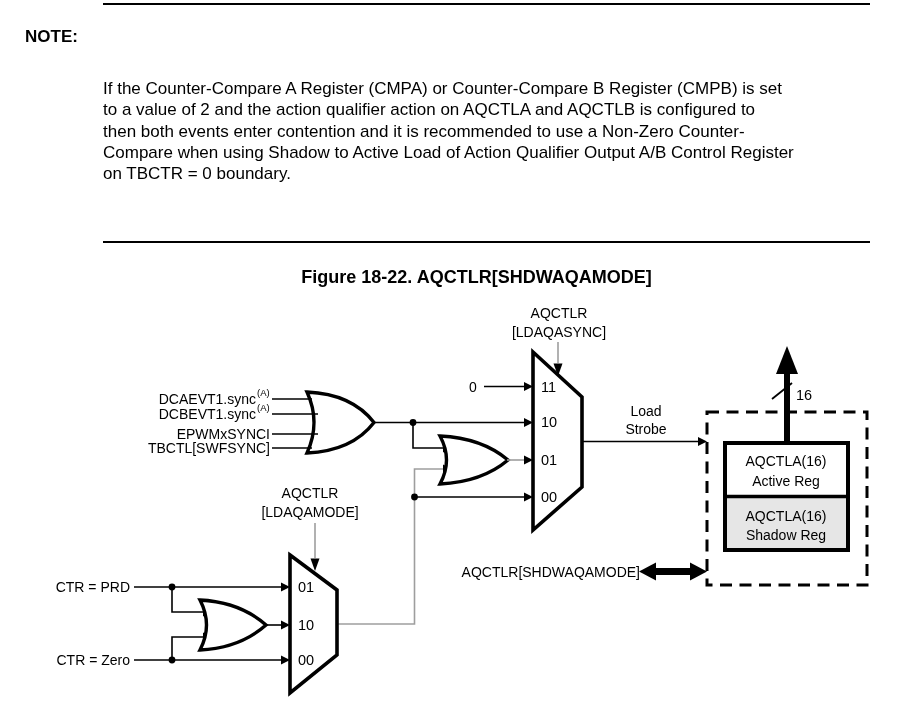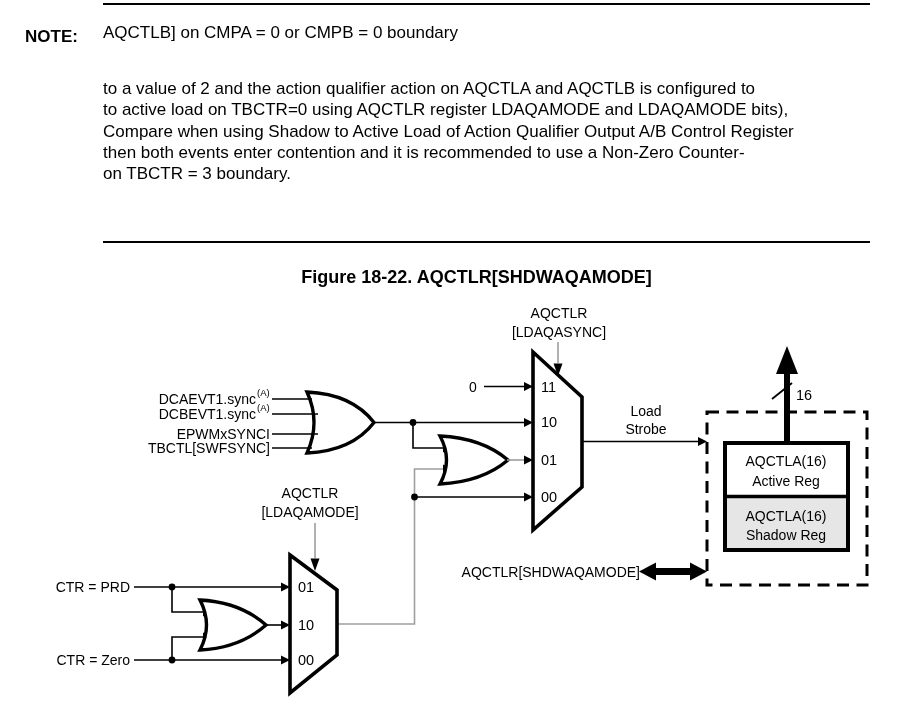--- a/index.html
+++ b/index.html
@@ -28,29 +28,28 @@
   .muxnum{font-size:14.5px;}
 </style>
 </head>
 <body>
 
 <div class="rule" id="rule-top"></div>
 
 <div id="note-label">NOTE:</div>
 
 <div id="note-heading">
-  <div>AQCTLB] on CMPA = 0 or CMPB = 0 boundary</div>
 </div>
 
 <div id="note-body">
+  <div>If the Counter-Compare A Register (CMPA) or Counter-Compare B Register (CMPB) is set</div>
   <div>to a value of 2 and the action qualifier action on AQCTLA and AQCTLB is configured to</div>
-  <div>to active load on TBCTR=0 using AQCTLR register LDAQAMODE and LDAQAMODE bits),</div>
+  <div>then both events enter contention and it is recommended to use a Non-Zero Counter-</div>
   <div>Compare when using Shadow to Active Load of Action Qualifier Output A/B Control Register</div>
-  <div>then both events enter contention and it is recommended to use a Non-Zero Counter-</div>
-  <div>on TBCTR = 3 boundary.</div>
+  <div>on TBCTR = 0 boundary.</div>
 </div>
 
 <div class="rule" id="rule-bottom"></div>
 
 <div id="figure-title">Figure 18-22. AQCTLR[SHDWAQAMODE]</div>
 
 <svg id="diagram" width="907" height="423" viewBox="0 0 907 423">
 
   <text x="256" y="113.5" text-anchor="end">DCAEVT1.sync</text>
   <text class="sup" x="257" y="106">(A)</text>

